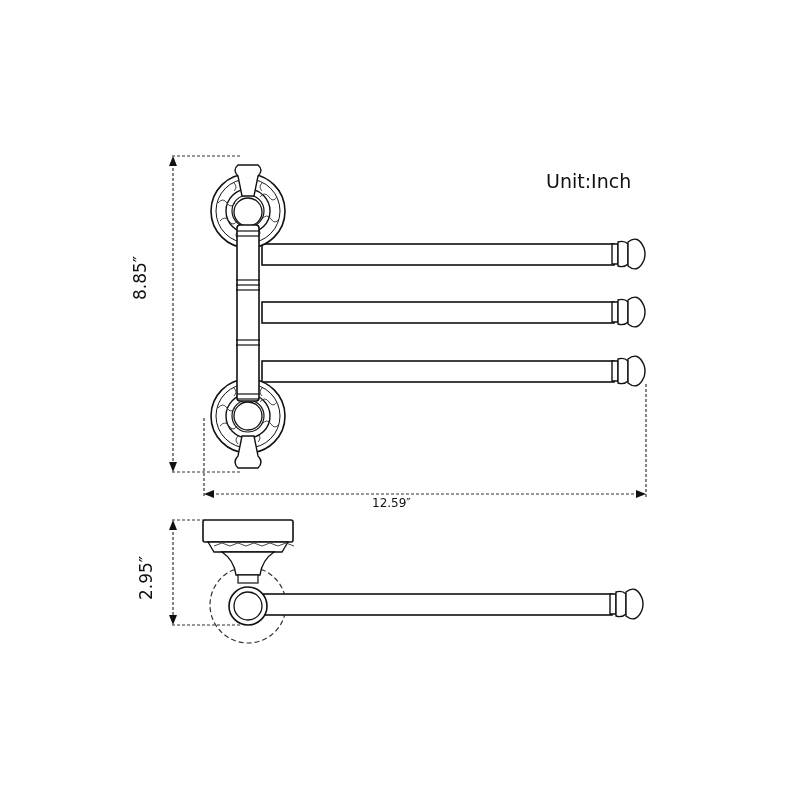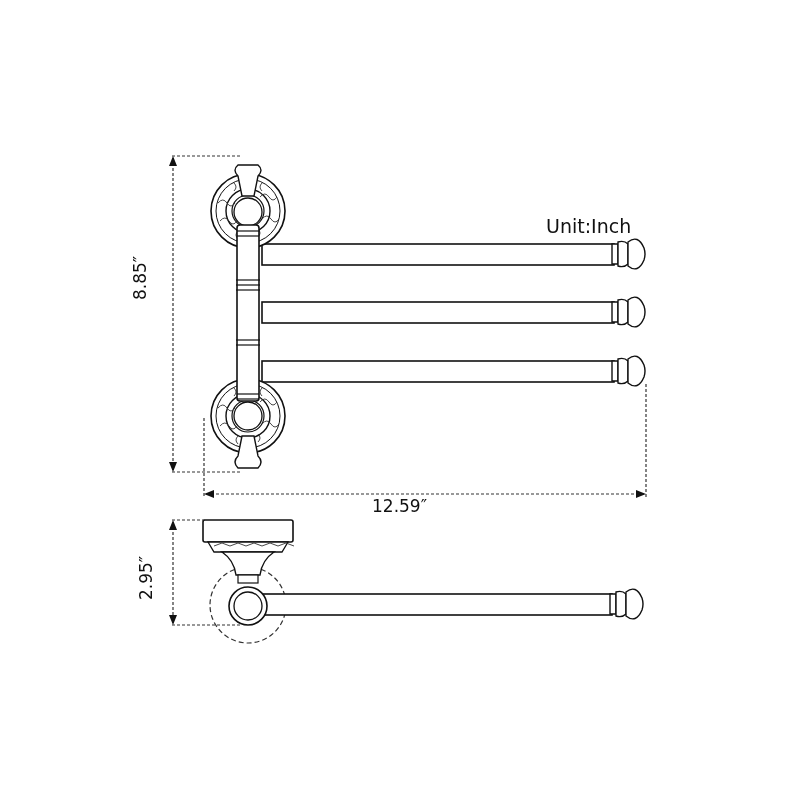--- a/index.html
+++ b/index.html
@@ -1,20 +1,20 @@
 <!DOCTYPE html>
 <html><head>
 <meta charset="utf-8">
 <style>
   html,body{margin:0;padding:0;background:#ffffff;}
   body{width:800px;height:800px;position:relative;overflow:hidden;font-family:"DejaVu Sans",sans-serif;}
   svg{position:absolute;left:0;top:0;}
   .lbl{position:absolute;color:#111;font-family:"DejaVu Sans",sans-serif;white-space:nowrap;}
-  .unit{left:546px;top:170px;font-size:19px;margin-top:45px;}
-  .w{left:372px;top:496px;font-size:17px;}
+  .unit{left:546px;top:170px;font-size:19px;}
+  .w{left:372px;top:496px;font-size:12px;}
   .h{left:130px;top:300px;font-size:17px;transform:rotate(-90deg);transform-origin:left top;}
   .d{left:136px;top:600px;font-size:17px;transform:rotate(-90deg);transform-origin:left top;}
 </style>
 </head>
 <body>
 
 <svg width="800" height="800" viewBox="0 0 800 800">
   <defs>
     <g id="knob">
       <path d="M0,-10 L6,-10 L6,10 L0,10 Z" fill="#fff" stroke="#111" stroke-width="1.4"></path>

